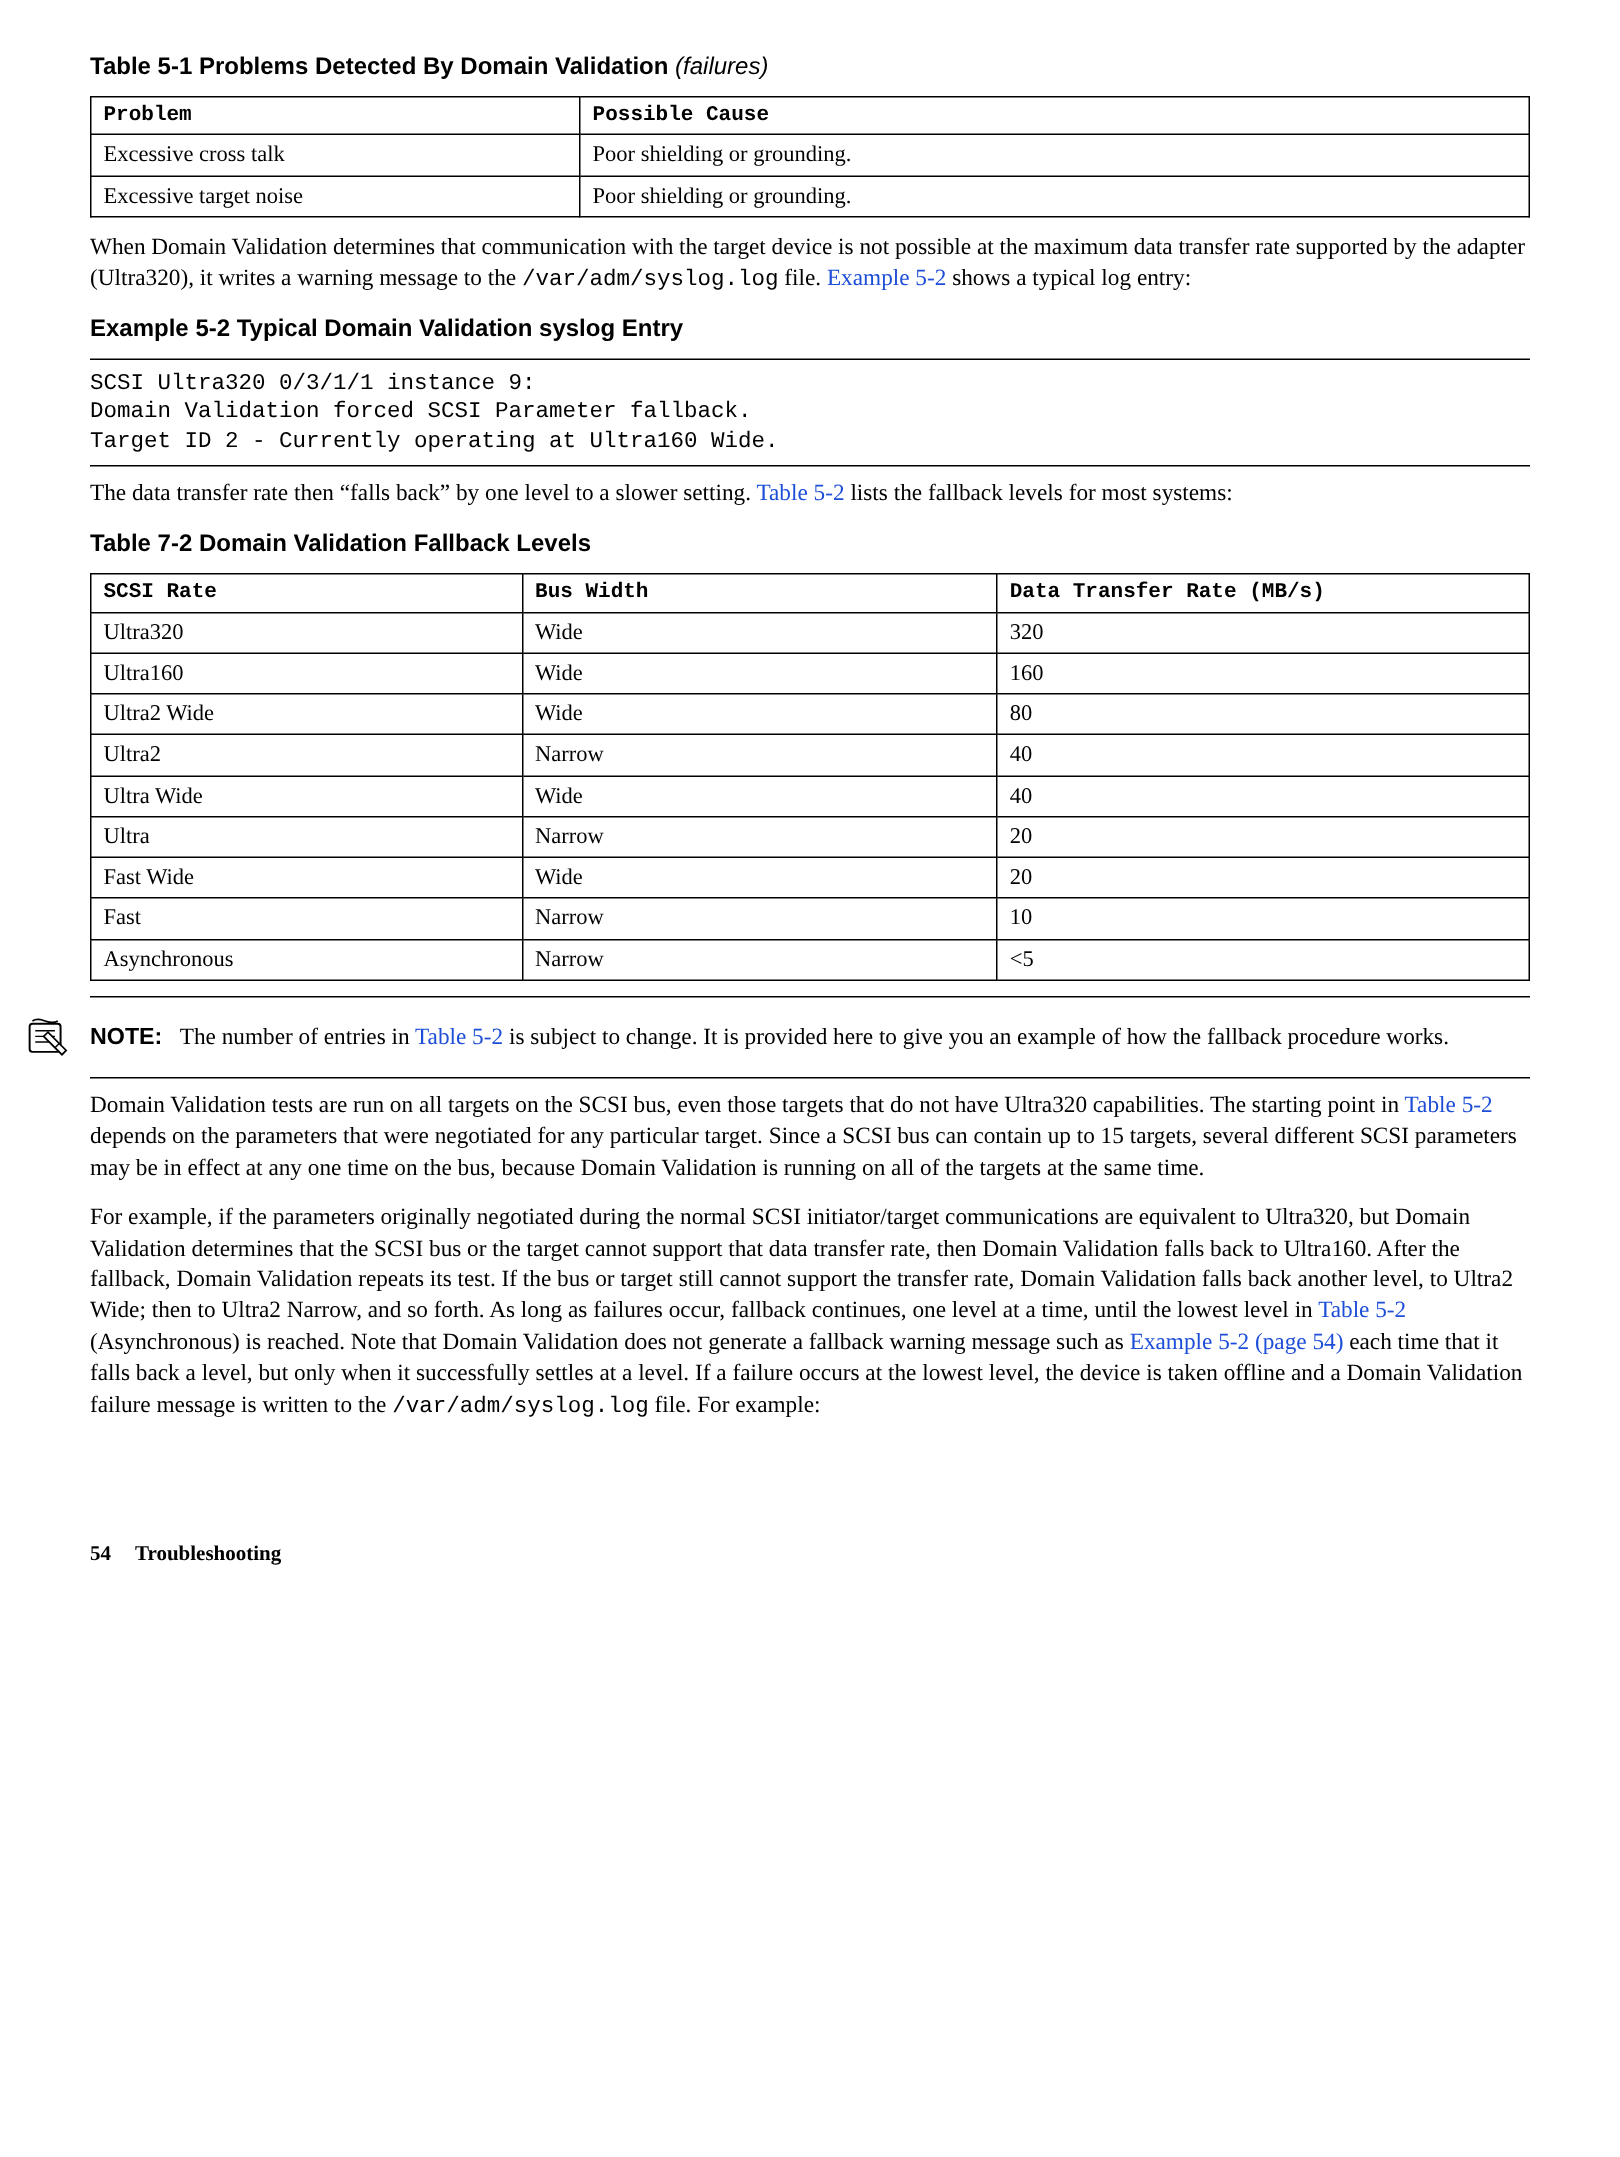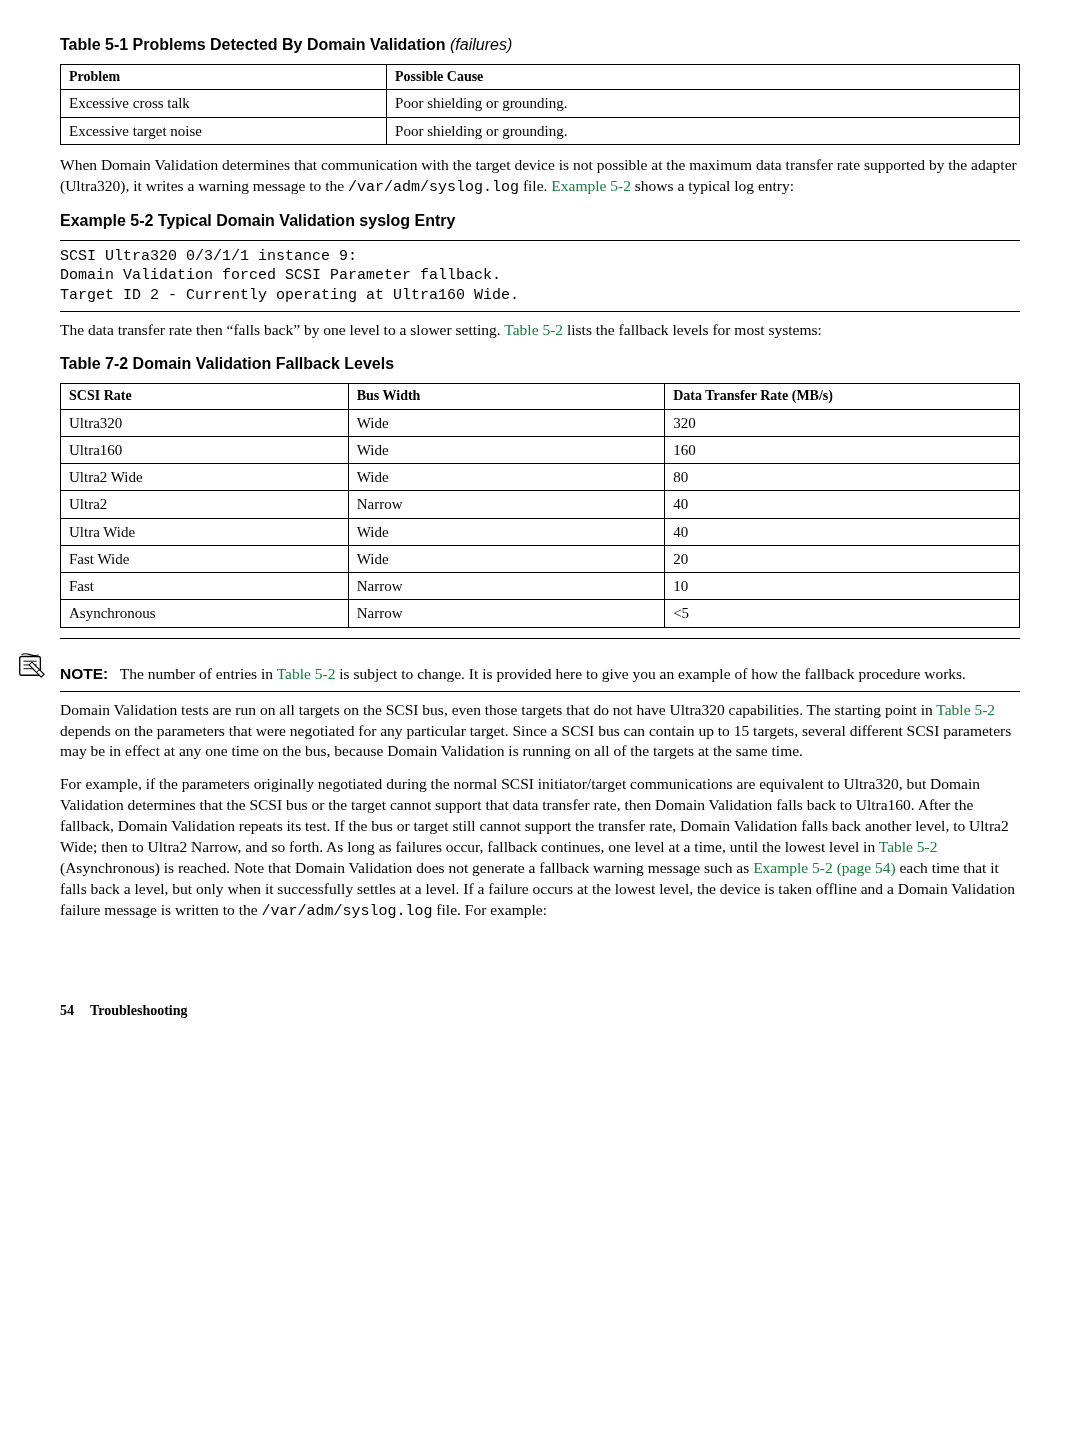--- a/index.html
+++ b/index.html
@@ -27,21 +27,21 @@
     font-size: 15px;
   }
   th, td {
     border: 1px solid #000;
     padding: 3px 8px 3px 8px;
     text-align: left;
     vertical-align: middle;
     line-height: 1.35;
   }
   th {
-    font-family: Liberation Serif, serif;
+    font-family: Liberation Mono, monospace;
     font-weight: bold;
     font-size: 14px;
   }
   .center { text-align: left; }
   .para { margin: 8px 0 12px 0; }
   code, .mono {
     font-family: 'Courier New', Courier, monospace;
     font-size: 15px;
     margin-top: 12px;
   }
@@ -50,24 +50,24 @@
     font-size: 15px;
     margin: 6px 0 6px 0;
     line-height: 1.3;
     white-space: pre;
   }
   hr.rule {
     border: none;
     border-top: 1px solid #000;
     margin: 4px 0;
   }
-  a.link { color: #15803d; text-decoration: none; }
+  a.link { color: #1d4ed8; text-decoration: none; }
   .note-row {
     display: flex;
-    align-items: flex-end;
+    align-items: center;
     gap: 14px;
     margin: 8px 0 6px -44px;
   }
   .note-icon { width: 30px; flex: none; padding-top:2px; }
   .note-body { flex: 1; }
   .note-label {
     font-family: Arial, Helvetica, sans-serif;
     font-weight: bold;
   }
   .footer {
@@ -145,20 +145,25 @@
       </tr>
   <tr>
         <td>Ultra2</td>
         <td class="center">Narrow</td>
         <td class="center">40</td>
       </tr>
   <tr>
         <td>Ultra Wide</td>
         <td class="center">Wide</td>
         <td class="center">40</td>
+      </tr>
+  <tr>
+        <td>Ultra</td>
+        <td class="center">Narrow</td>
+        <td class="center">20</td>
       </tr>
   <tr>
         <td>Fast Wide</td>
         <td class="center">Wide</td>
         <td class="center">20</td>
       </tr>
   <tr>
         <td>Fast</td>
         <td class="center">Narrow</td>
         <td class="center">10</td>

